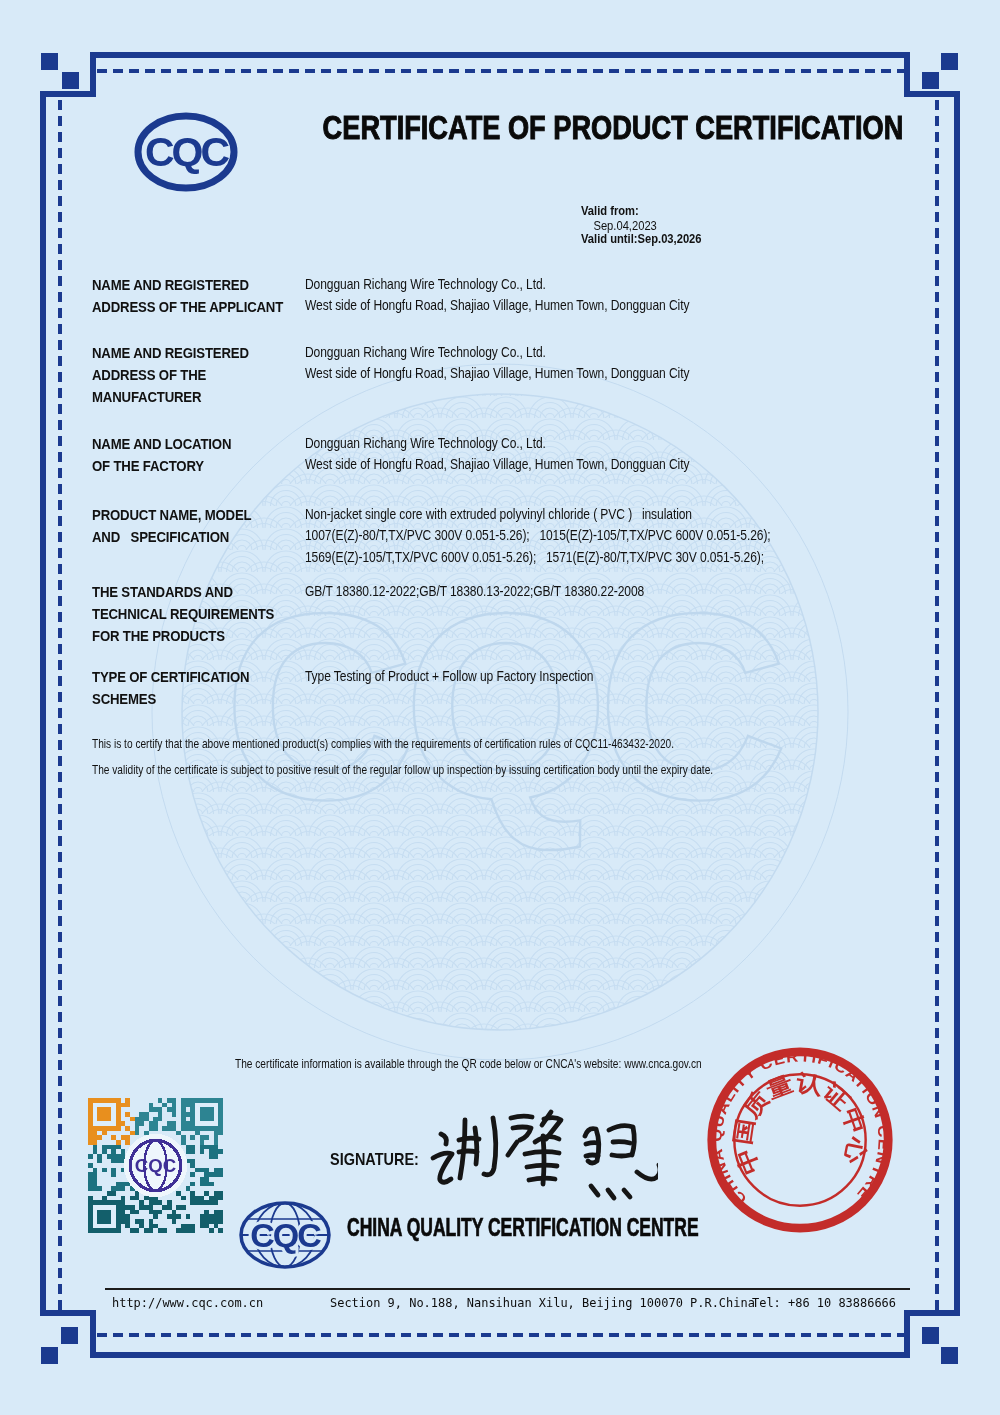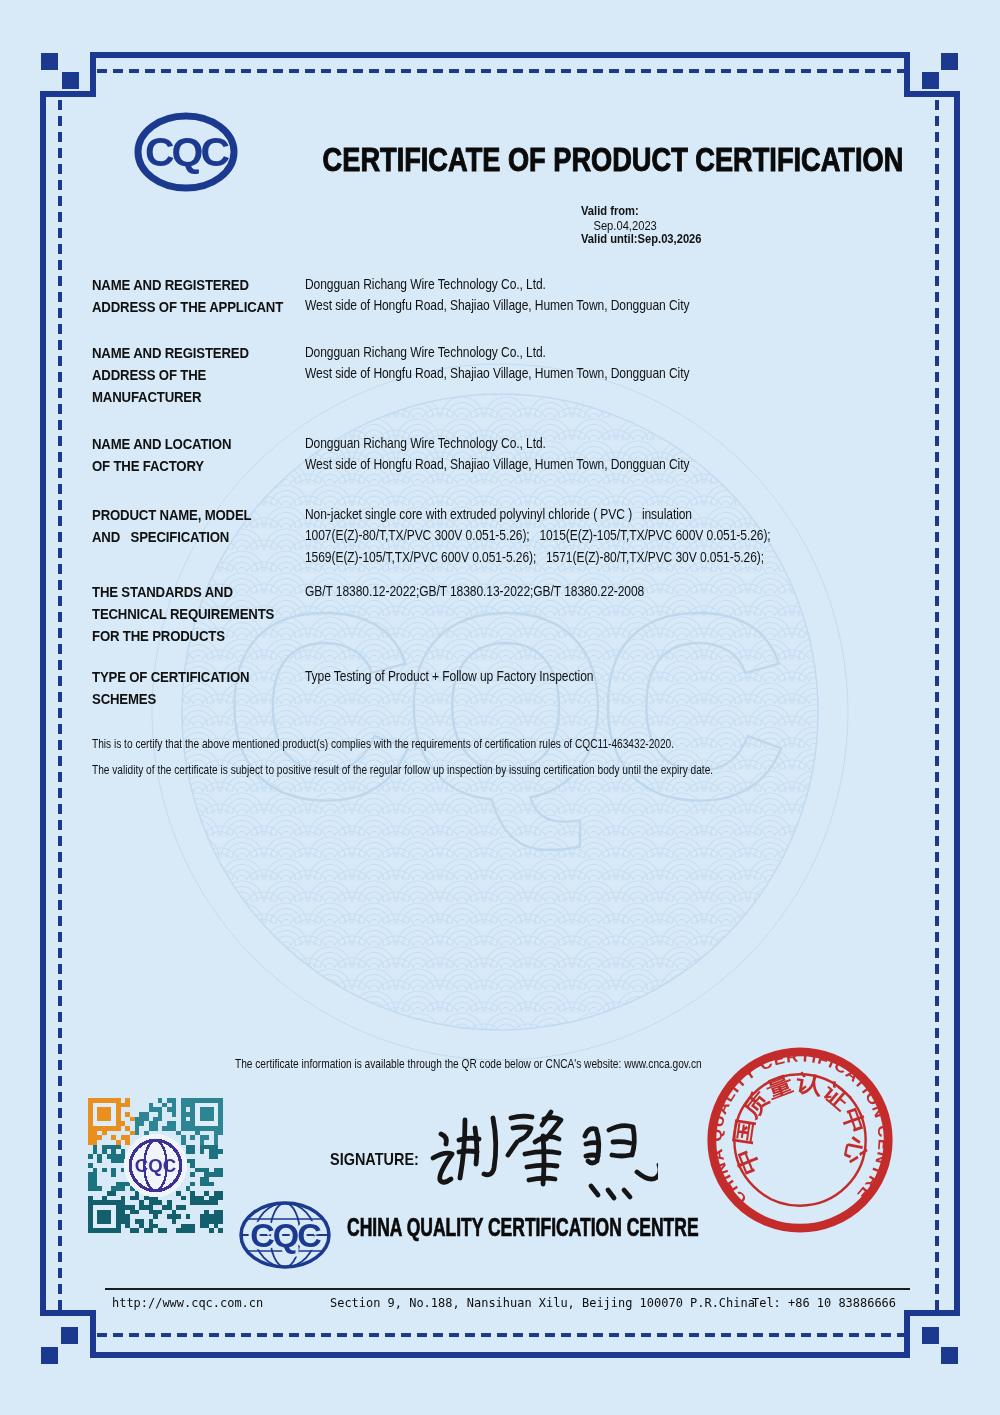--- a/index.html
+++ b/index.html
@@ -5,21 +5,21 @@
   html,body{margin:0;padding:0;background:#eef2f6;}
   .page{
     position:relative;width:1000px;height:1415px;margin:0 auto;
     background:#d8eaf8;overflow:hidden;
     font-family:"Liberation Sans",sans-serif;color:#111;
   }
   .abs{position:absolute;}
   svg{display:block;}
   .cond{display:inline-block;transform:scaleX(.86);transform-origin:left top;white-space:pre-wrap;}
   
-  .title-wrap{position:absolute;left:250px;top:140px;width:640px;text-align:left;}
+  .title-wrap{position:absolute;left:250px;top:108px;width:640px;text-align:left;}
   .title{display:inline-block;transform:scaleX(.8);transform-origin:center top;
     font-size:34px;font-weight:bold;letter-spacing:0;white-space:nowrap;
     -webkit-text-stroke:1px #0a0a0a;color:#0a0a0a;}
   .certno{left:128px;top:204px;font-size:15px;font-weight:bold;white-space:nowrap;}
   .valid-row{left:581px;font-size:13px;white-space:nowrap;}
   .valid-row b{font-weight:bold;}
   
   .row{position:absolute;left:92px;width:860px;}
   .lbl{position:absolute;left:0;top:0;width:270px;font-weight:bold;font-size:15px;
     line-height:22px;letter-spacing:-.2px;white-space:pre-wrap;

